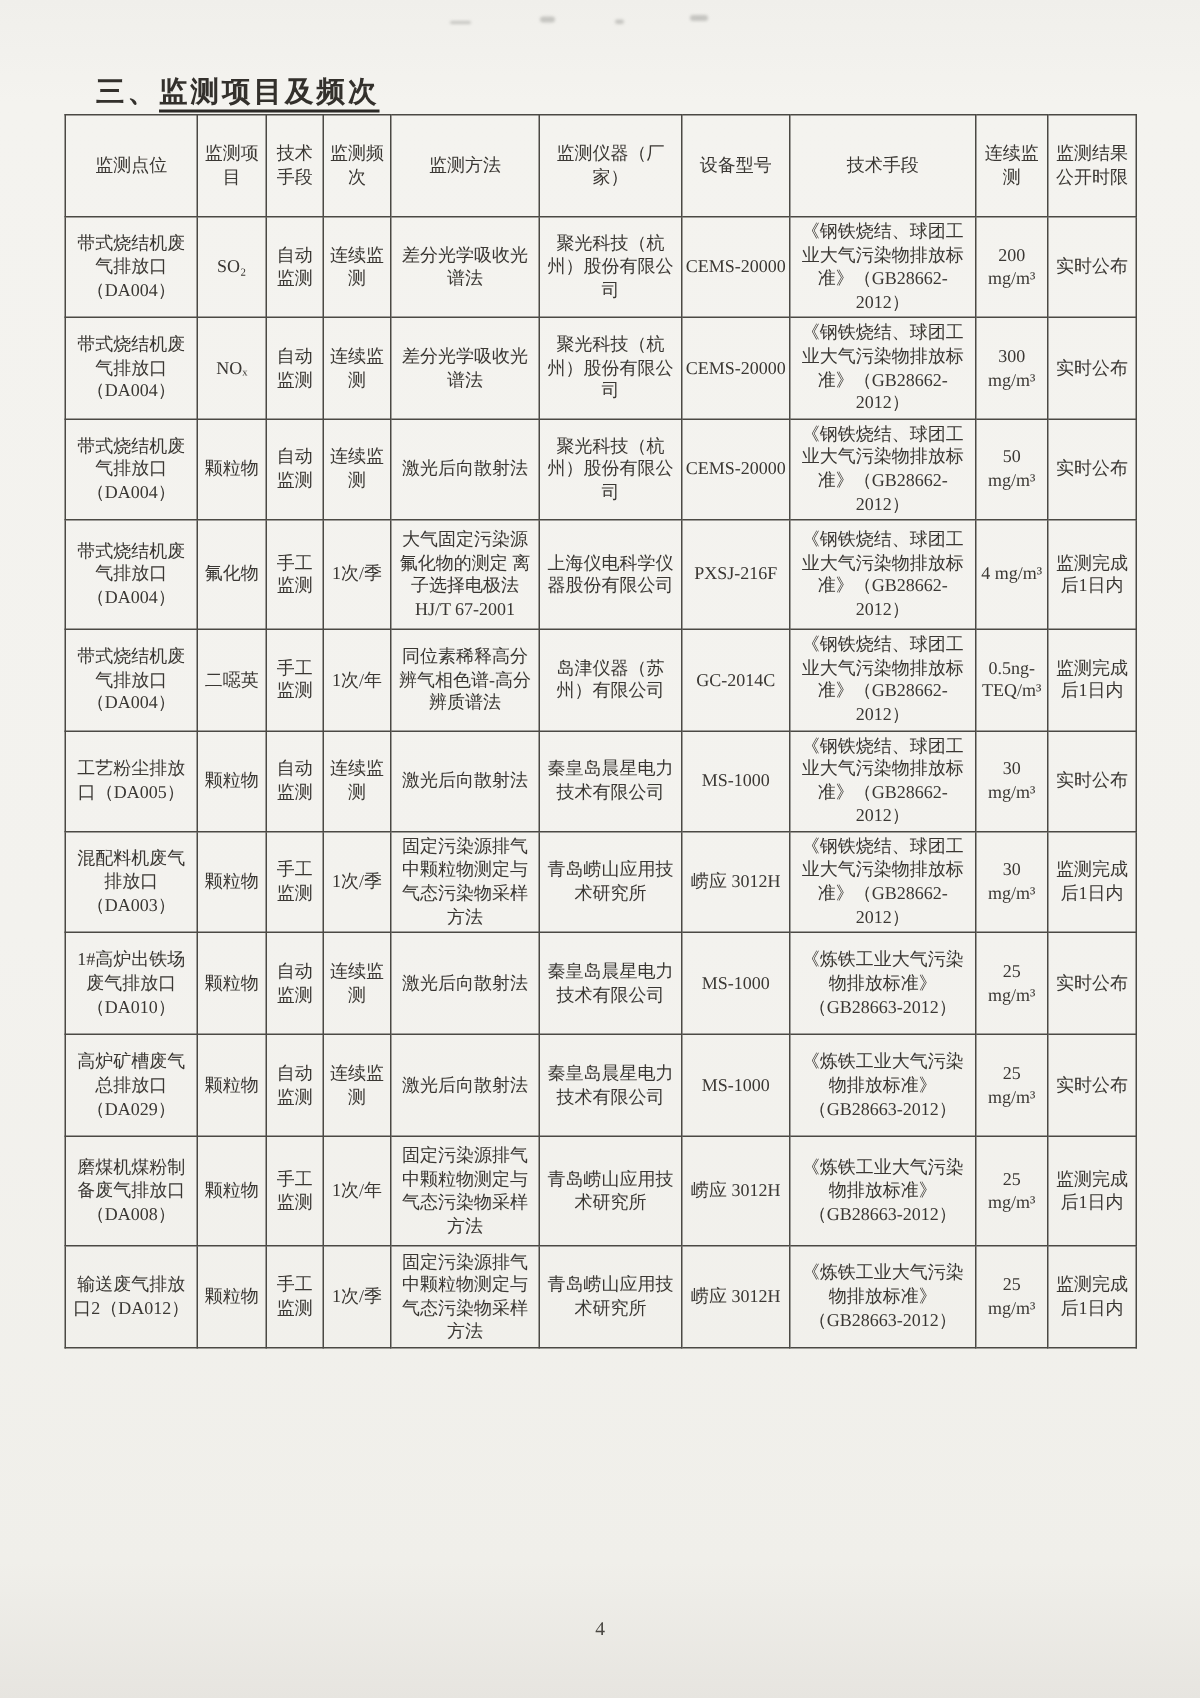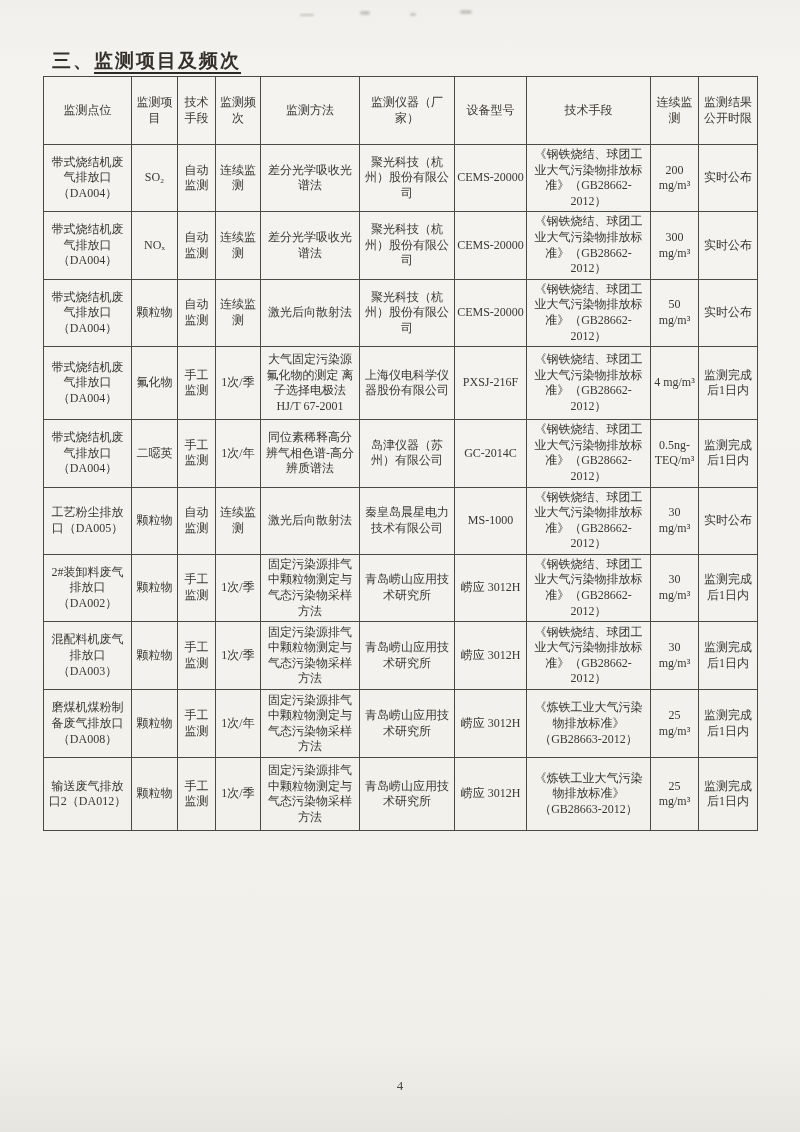--- a/index.html
+++ b/index.html
@@ -15,21 +15,21 @@
   }
   
   .scan-marks{position:absolute;top:8px;left:300px;width:220px;height:14px;opacity:.5;filter:blur(1px);}
   .scan-marks i{position:absolute;background:#9a9a96;border-radius:2px;display:block;}
   .scan-marks i:nth-child(1){left:0;top:6px;width:14px;height:2px;}
   .scan-marks i:nth-child(2){left:60px;top:3px;width:10px;height:4px;}
   .scan-marks i:nth-child(3){left:110px;top:5px;width:6px;height:3px;}
   .scan-marks i:nth-child(4){left:160px;top:2px;width:12px;height:4px;}
 
   .title{
-    position:absolute;left:52px;top:48px;margin:0;
+    position:absolute;left:64px;top:48px;margin:0;
     font-size:19px;font-weight:bold;letter-spacing:2px;white-space:nowrap;
   }
   .title .underlined{border-bottom:2.5px solid #2c2a27;padding-bottom:1px;}
 
   table.monitoring{
     position:absolute;left:43px;top:76px;width:714px;
     border-collapse:collapse;table-layout:fixed;
     font-size:12px;line-height:1.3;
   }
   table.monitoring th,table.monitoring td{
@@ -171,63 +171,75 @@
       <td>自动监测</td>
       <td>连续监测</td>
       <td>激光后向散射法</td>
       <td>秦皇岛晨星电力技术有限公司</td>
       <td>MS-1000</td>
       <td>《钢铁烧结、球团工业大气污染物排放标准》（GB28662-2012）</td>
       <td>30 mg/m³</td>
       <td>实时公布</td>
     </tr>
         <tr>
-      <td>2#装卸料废气排放口（DA002）</td>
+      <td>混配料机废气排放口（DA003）</td>
       <td>颗粒物</td>
       <td>手工监测</td>
       <td>1次/季</td>
       <td>固定污染源排气中颗粒物测定与气态污染物采样方法</td>
       <td>青岛崂山应用技术研究所</td>
       <td>崂应 3012H</td>
       <td>《钢铁烧结、球团工业大气污染物排放标准》（GB28662-2012）</td>
       <td>30 mg/m³</td>
       <td>监测完成后1日内</td>
     </tr>
         <tr>
-      <td>混配料机废气排放口（DA003）</td>
+      <td>1#高炉出铁场废气排放口（DA010）</td>
+      <td>颗粒物</td>
+      <td>自动监测</td>
+      <td>连续监测</td>
+      <td>激光后向散射法</td>
+      <td>秦皇岛晨星电力技术有限公司</td>
+      <td>MS-1000</td>
+      <td>《炼铁工业大气污染物排放标准》（GB28663-2012）</td>
+      <td>25 mg/m³</td>
+      <td>实时公布</td>
+    </tr>
+        <tr>
+      <td>高炉矿槽废气总排放口（DA029）</td>
+      <td>颗粒物</td>
+      <td>自动监测</td>
+      <td>连续监测</td>
+      <td>激光后向散射法</td>
+      <td>秦皇岛晨星电力技术有限公司</td>
+      <td>MS-1000</td>
+      <td>《炼铁工业大气污染物排放标准》（GB28663-2012）</td>
+      <td>25 mg/m³</td>
+      <td>实时公布</td>
+    </tr>
+        <tr>
+      <td>磨煤机煤粉制备废气排放口（DA008）</td>
+      <td>颗粒物</td>
+      <td>手工监测</td>
+      <td>1次/年</td>
+      <td>固定污染源排气中颗粒物测定与气态污染物采样方法</td>
+      <td>青岛崂山应用技术研究所</td>
+      <td>崂应 3012H</td>
+      <td>《炼铁工业大气污染物排放标准》（GB28663-2012）</td>
+      <td>25 mg/m³</td>
+      <td>监测完成后1日内</td>
+    </tr>
+        <tr>
+      <td>输送废气排放口2（DA012）</td>
       <td>颗粒物</td>
       <td>手工监测</td>
       <td>1次/季</td>
       <td>固定污染源排气中颗粒物测定与气态污染物采样方法</td>
       <td>青岛崂山应用技术研究所</td>
       <td>崂应 3012H</td>
-      <td>《钢铁烧结、球团工业大气污染物排放标准》（GB28662-2012）</td>
-      <td>30 mg/m³</td>
-      <td>监测完成后1日内</td>
-    </tr>
-        <tr>
-      <td>磨煤机煤粉制备废气排放口（DA008）</td>
-      <td>颗粒物</td>
-      <td>手工监测</td>
-      <td>1次/年</td>
-      <td>固定污染源排气中颗粒物测定与气态污染物采样方法</td>
-      <td>青岛崂山应用技术研究所</td>
-      <td>崂应 3012H</td>
-      <td>《炼铁工业大气污染物排放标准》（GB28663-2012）</td>
-      <td>25 mg/m³</td>
-      <td>监测完成后1日内</td>
-    </tr>
-        <tr>
-      <td>输送废气排放口2（DA012）</td>
-      <td>颗粒物</td>
-      <td>手工监测</td>
-      <td>1次/季</td>
-      <td>固定污染源排气中颗粒物测定与气态污染物采样方法</td>
-      <td>青岛崂山应用技术研究所</td>
-      <td>崂应 3012H</td>
       <td>《炼铁工业大气污染物排放标准》（GB28663-2012）</td>
       <td>25 mg/m³</td>
       <td>监测完成后1日内</td>
     </tr>
       </tbody>
   </table>
 
   <div class="page-number">4</div>
 
 </div>

